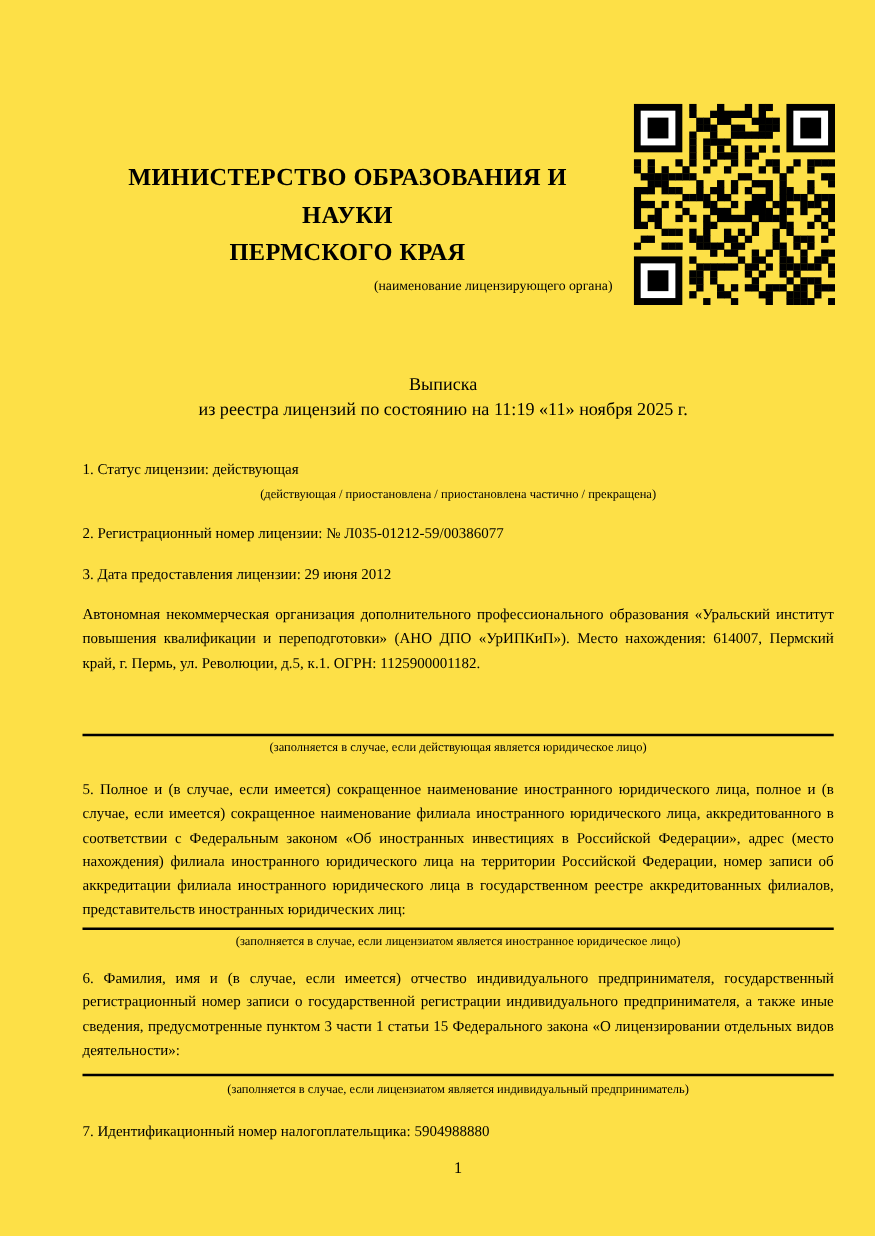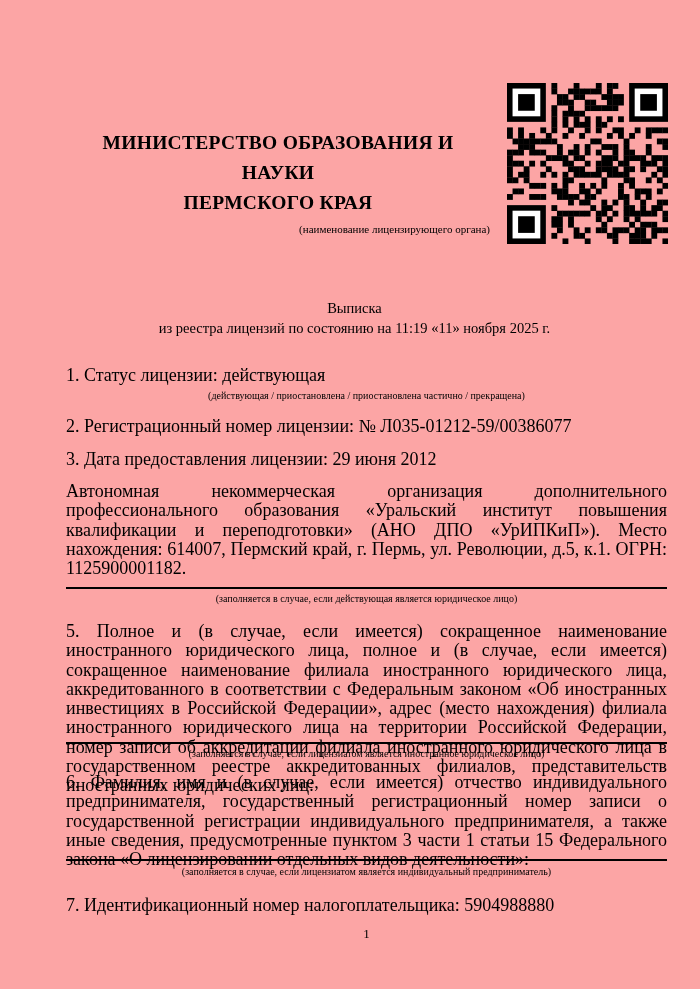--- a/index.html
+++ b/index.html
@@ -4,21 +4,21 @@
 <style>
   html, body {
     margin: 0;
     padding: 0;
     background: #ffffff;
   }
   .page {
     position: relative;
     width: 700px;
     height: 989px;
-    background: #fca5a5;
+    background: #fde047;
     color: #000000;
     font-family: "Liberation Serif", serif;
     overflow: hidden;
   }
   .ministry {
     position: absolute;
     left: 66px;
     top: 128px;
     width: 424px;
     text-align: center;
@@ -49,21 +49,21 @@
     top: 299px;
     width: 601px;
     text-align: center;
     font-size: 14.5px;
     line-height: 19.5px;
   }
   .field {
     position: absolute;
     left: 66px;
     width: 601px;
-    font-size: 18px;
+    font-size: 12px;
     line-height: 19.3px;
   }
   .field p { margin: 0; }
   .justify { text-align: justify; }
   .caption {
     position: absolute;
     left: 66px;
     width: 601px;
     text-align: center;
     font-size: 10px;

